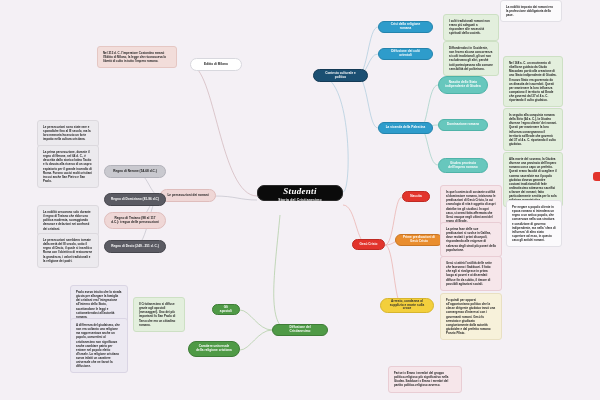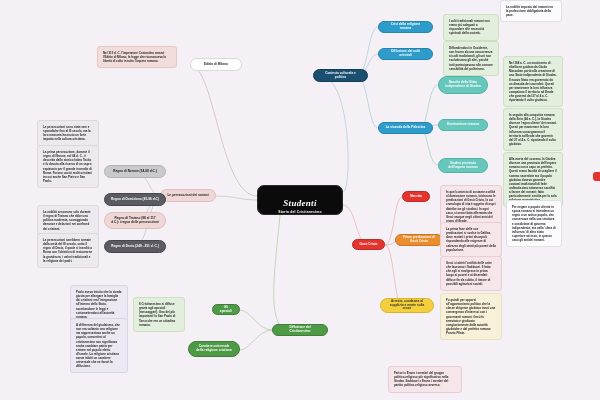--- a/index.html
+++ b/index.html
@@ -39,24 +39,24 @@
     text-align: left;
     letter-spacing: .02px;
   }
 
   
   #root {
     position: absolute;
     background: #0b0b0b;
     color: #ffffff;
     border-radius: 7px;
-    width: 86px; height: 30px;
+    width: 86px; height: 16px;
     left: 257px; top: 185px;
     display: flex; flex-direction: column;
-    align-items: center; justify-content: flex-end;
+    align-items: center; justify-content: space-between;
     border: 1px solid #2a2a2a;
   }
   #root .t1 { font-family: "Liberation Serif", serif; font-size: 9px; font-style: italic; font-weight: bold; letter-spacing: .3px; }
   #root .t2 { font-size: 3.4px; font-weight: bold; margin-top: 2px; letter-spacing: .2px; }
 
   
   .navy   { background: #1b4f72; color:#ffffff; border:1px solid #143a55; }
   .blue   { background: #2e9ccb; color:#ffffff; border:1px solid #2484ad; }
   .teal   { background: #67c7bd; color:#ffffff; border:1px solid #4fb3a8; }
   .green  { background: #4f9a46; color:#ffffff; border:1px solid #3f7d38; }

